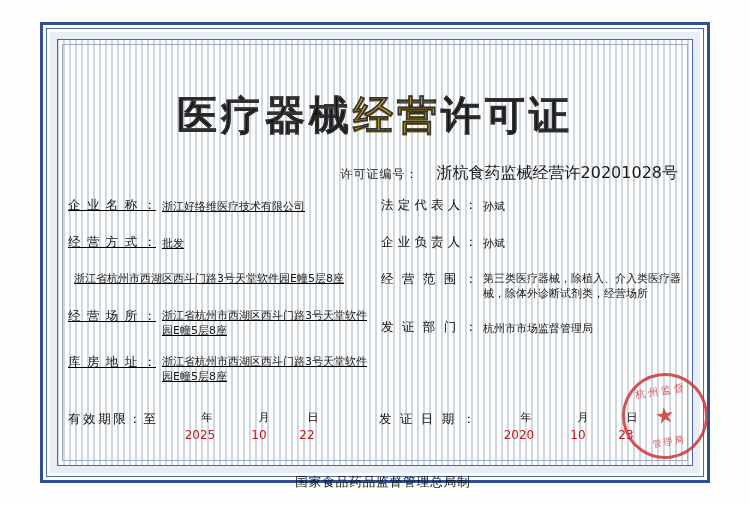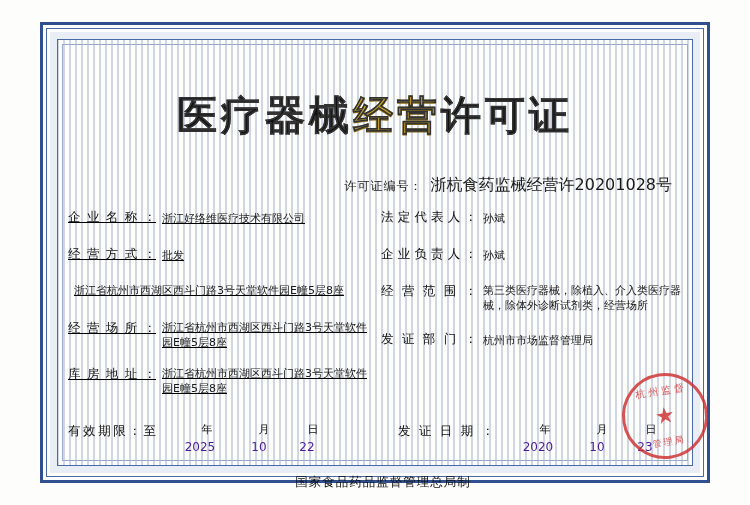--- a/index.html
+++ b/index.html
@@ -89,27 +89,28 @@
     letter-spacing: 4px;
     color: #111111;
     -webkit-text-stroke: 0.4px #333;
   }
   .title .gold {
     color: #c8a02a;
     text-shadow: 0 1px 0 #8a6a12;
   }
 
   .cert-no-row {
-    margin-top: 32px;
+    margin-top: 20px;
     display: flex;
     justify-content: flex-end;
     align-items: baseline;
-    padding-right: 10px;
+    padding-right: 4px;
     font-size: 12px;
     color: #1a1a1a;
+    gap: 10px;
   }
   .cert-no-label {
     letter-spacing: 1px;
     margin-right: 8px;
   }
   .cert-no-value {
     min-width: 190px;
     text-align: left;
     font-size: 16px;
   }
@@ -162,42 +163,42 @@
     display: flex;
     margin-top: 11px;
   }
   .date-field {
     width: 50%;
     display: flex;
     align-items: flex-start;
     box-sizing: border-box;
   }
   .date-field.left { padding-right: 6px; }
-  .date-field.right { padding-left: 23px; }
+  .date-field.right { padding-left: 4px; }
   .date-body {
     position: relative;
     flex: 1;
     padding-left: 6px;
   }
   .ymd-marks {
     display: flex;
     font-size: 11px;
     color: #111;
     padding-left: 14px;
   }
   .ymd-marks span {
     display: inline-block;
   }
   .ymd-y { width: 62px; text-align: center; }
   .ymd-m { width: 52px; text-align: center; }
   .ymd-d { width: 46px; text-align: center; }
   .ymd-values {
     display: flex;
     font-size: 12px;
-    color: #4c1d95;
+    color: #b91c1c;
     padding-left: 4px;
     margin-top: 3px;
   }
   .ymd-values .v-y { width: 68px; text-align: center; }
   .ymd-values .v-m { width: 50px; text-align: center; }
   .ymd-values .v-d { width: 46px; text-align: center; }
 
   
   .seal {
     position: absolute;

